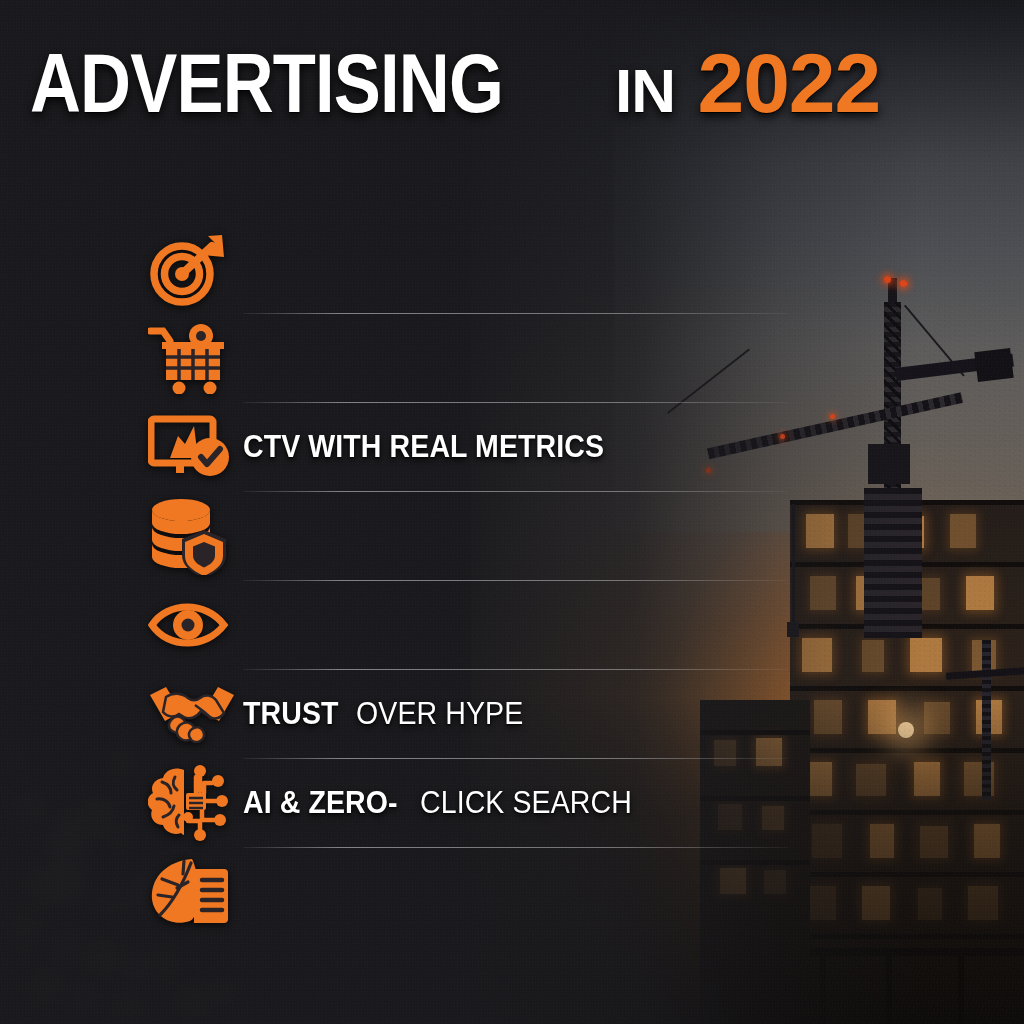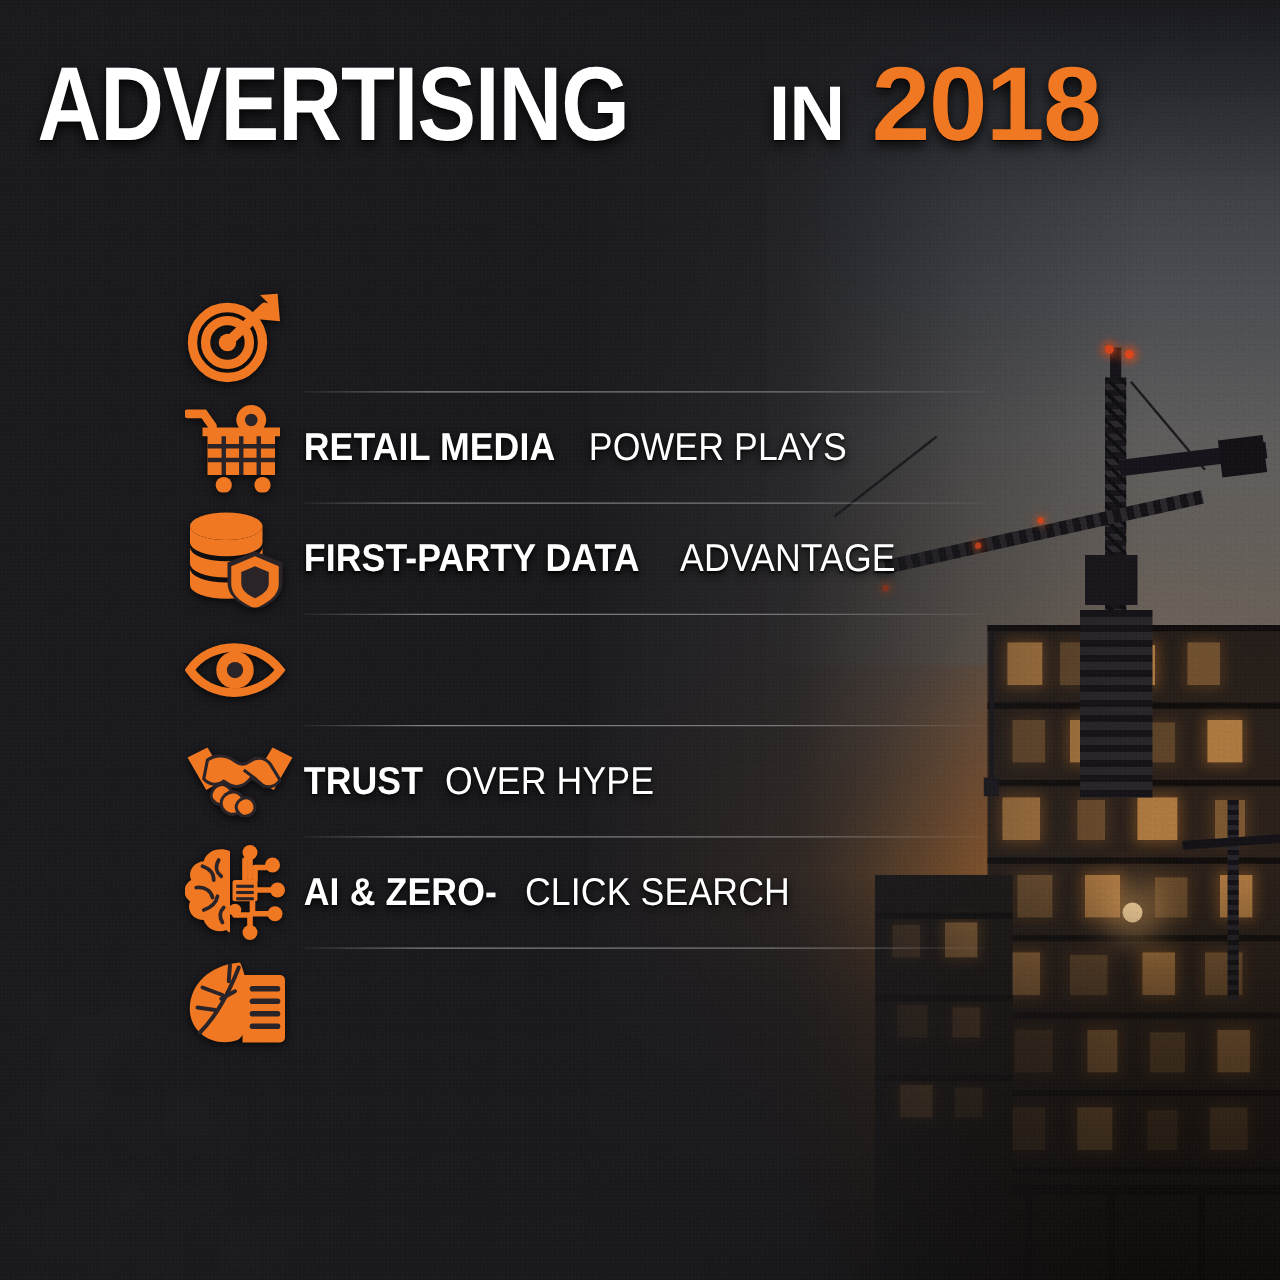--- a/index.html
+++ b/index.html
@@ -290,21 +290,21 @@
     </div>
   </div>
 
   <div class="scrim"></div>
   <div class="scrim-texture"></div>
   <div class="grain"></div>
 
   <div class="content">
 
     <div class="headline">
-      <span class="hl-main">ADVERTISING</span><span>&nbsp;</span><span class="hl-in">IN</span><span>&nbsp;</span><span class="hl-year">2018</span>
+      <span class="hl-main">ADVERTISING</span><span>&nbsp;</span><span class="hl-in">IN</span><span>&nbsp;</span><span class="hl-year">2022</span>
     </div>
 
 
     <div class="list">
 
       <div class="row">
         <div class="icon-cell">
           <svg width="80" height="74" viewBox="0 0 80 74">
             <g fill="none" stroke="#f07822" stroke-width="7.5">
               <circle cx="34" cy="42" r="28"></circle>
@@ -331,46 +331,54 @@
               <line x1="45" y1="26" x2="45" y2="58"></line>
               <line x1="59" y1="26" x2="59" y2="58"></line>
             </g>
             <rect x="14" y="20" width="62" height="7" fill="#f07822"></rect>
             <circle cx="31" cy="66" r="6.5" fill="#f07822"></circle>
             <circle cx="62" cy="66" r="6.5" fill="#f07822"></circle>
             <path d="M53 2 a12 12 0 0 1 12 12 c0 8 -12 16 -12 16 s-12 -8 -12 -16 a12 12 0 0 1 12 -12 z" fill="#f07822"></path>
             <circle cx="53" cy="14" r="5" fill="#2a2428"></circle>
           </svg>
         </div>
+      </div>
+
+      <div class="row">
+        <div class="sep"></div>
+        <div class="icon-cell">
+          <svg width="82" height="66" viewBox="0 0 82 66">
+            <rect x="3" y="5" width="62" height="44" rx="3" fill="none" stroke="#f07822" stroke-width="7"></rect>
+            <rect x="28" y="50" width="8" height="9" fill="#f07822"></rect>
+            <path d="M22 44 L30 22 L37 30 L46 12 L50 44 Z" fill="#f07822"></path>
+            <circle cx="62" cy="43" r="19" fill="#f07822"></circle>
+            <path d="M53 43 l6 7 l13 -15" stroke="#2a2428" stroke-width="6" fill="none" stroke-linecap="round" stroke-linejoin="round"></path>
+          </svg>
+        </div>
         <div class="row-label">
-          <i class="b">RETAIL MEDIA</i>
-          <i class="n">POWER PLAYS</i>
-        </div>
-      </div>
-
+          <i class="b">CTV WITH REAL METRICS</i>
+          <i class="n"></i>
+        </div>
+      </div>
 
       <div class="row">
         <div class="sep"></div>
         <div class="icon-cell">
           <svg width="80" height="78" viewBox="0 0 80 78">
             <g fill="#f07822">
               <ellipse cx="33" cy="13" rx="29" ry="11"></ellipse>
               <path d="M4 13 v13 a29 11 0 0 0 58 0 v-13 a29 11 0 0 1 -58 0 z"></path>
               <path d="M4 30 v13 a29 11 0 0 0 58 0 v-13 a29 11 0 0 1 -58 0 z"></path>
               <path d="M4 47 v13 a29 11 0 0 0 58 0 v-13 a29 11 0 0 1 -58 0 z"></path>
             </g>
             <path d="M40 36 L40 36 z"></path>
             <path d="M56 33 l22 9 v16 c0 12 -11 18 -22 23 c-11 -5 -22 -11 -22 -23 v-16 z" fill="#2a2428"></path>
             <path d="M56 37 l19 8 v14 c0 10 -9.5 15.5 -19 20 c-9.5 -4.5 -19 -10 -19 -20 v-14 z" fill="#f07822"></path>
             <path d="M56 45 l11 4.6 v9 c0 6 -5.5 9.4 -11 12 c-5.5 -2.6 -11 -6 -11 -12 v-9 z" fill="#2a2428"></path>
           </svg>
-        </div>
-        <div class="row-label">
-          <i class="b">FIRST-PARTY DATA</i>
-          <i class="n">ADVANTAGE</i>
         </div>
       </div>
 
       <div class="row">
         <div class="sep"></div>
         <div class="icon-cell">
           <svg width="84" height="54" viewBox="0 0 84 54">
             <path d="M4 27 C20 3, 58 3, 76 27 C58 51, 20 51, 4 27 Z" fill="none" stroke="#f07822" stroke-width="7"></path>
             <circle cx="40" cy="27" r="15" fill="#f07822"></circle>
             <circle cx="40" cy="27" r="6.5" fill="#2a2428"></circle>

